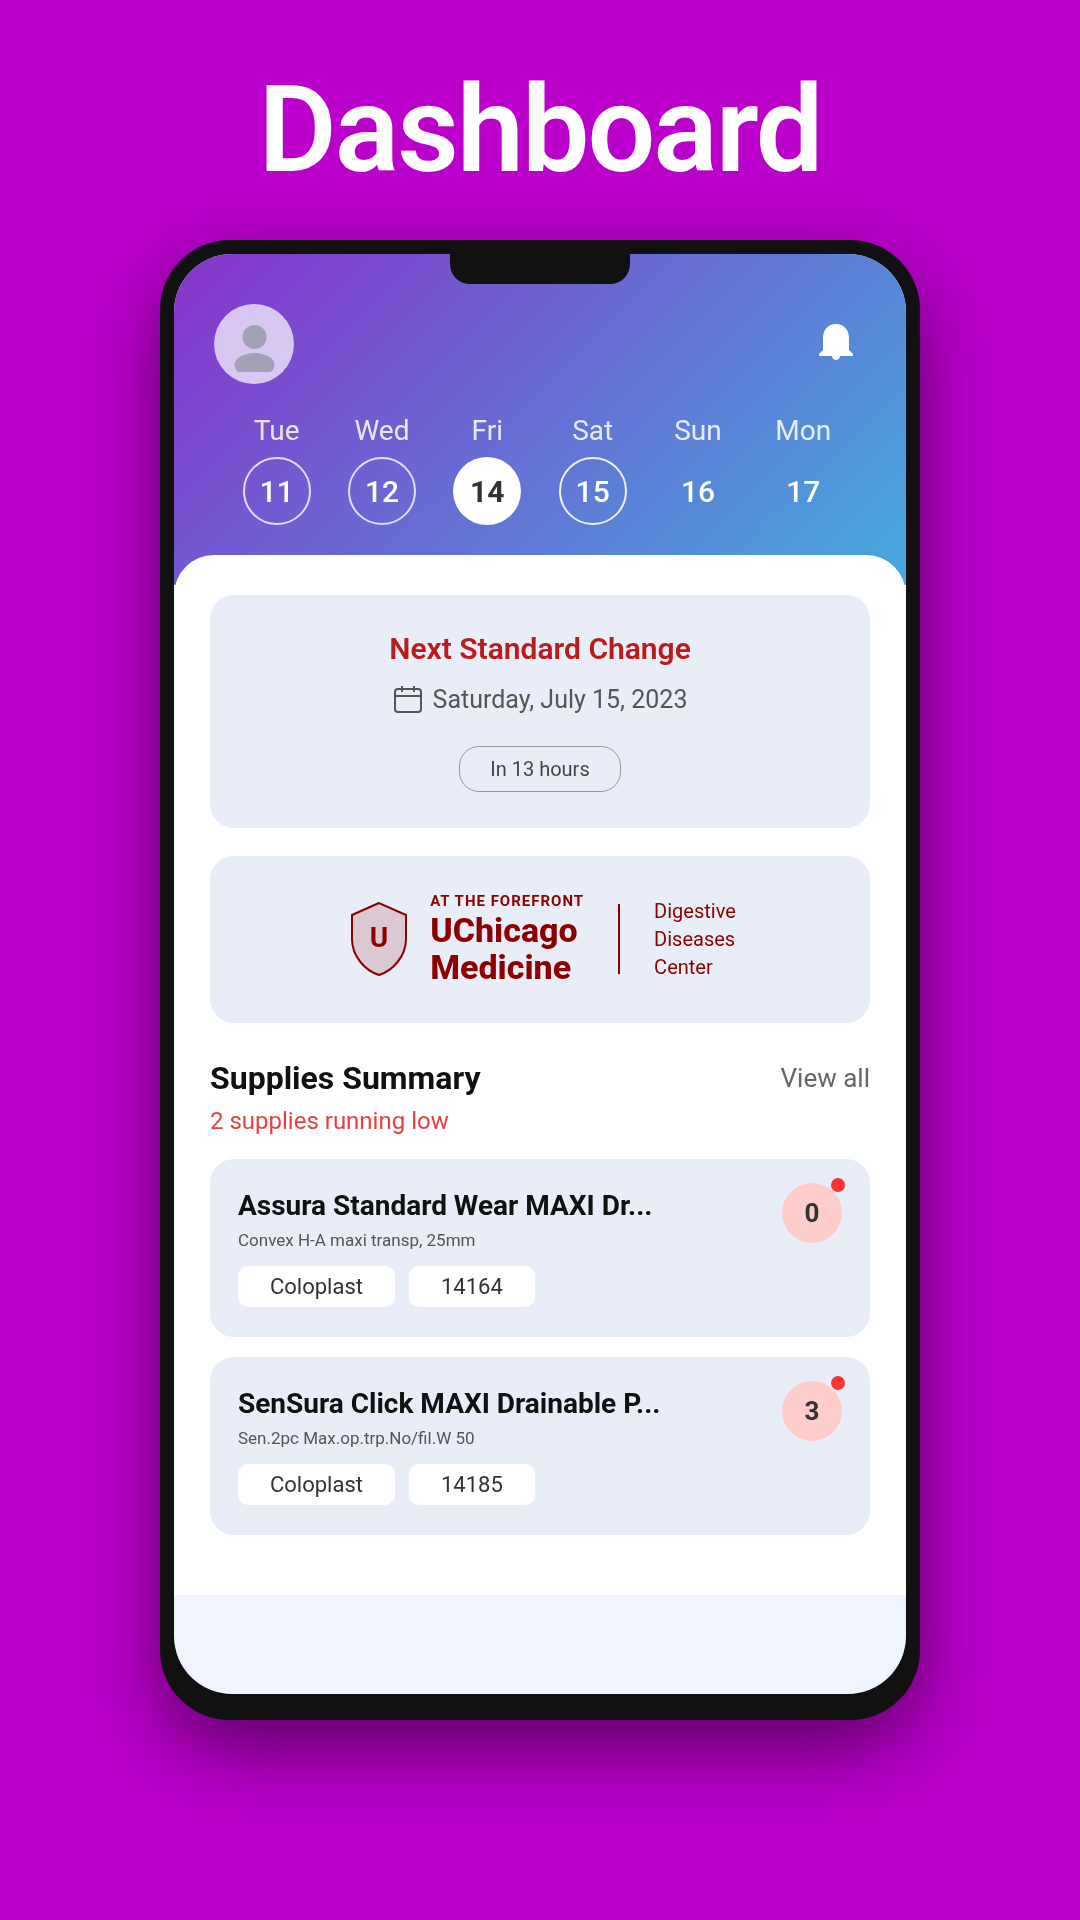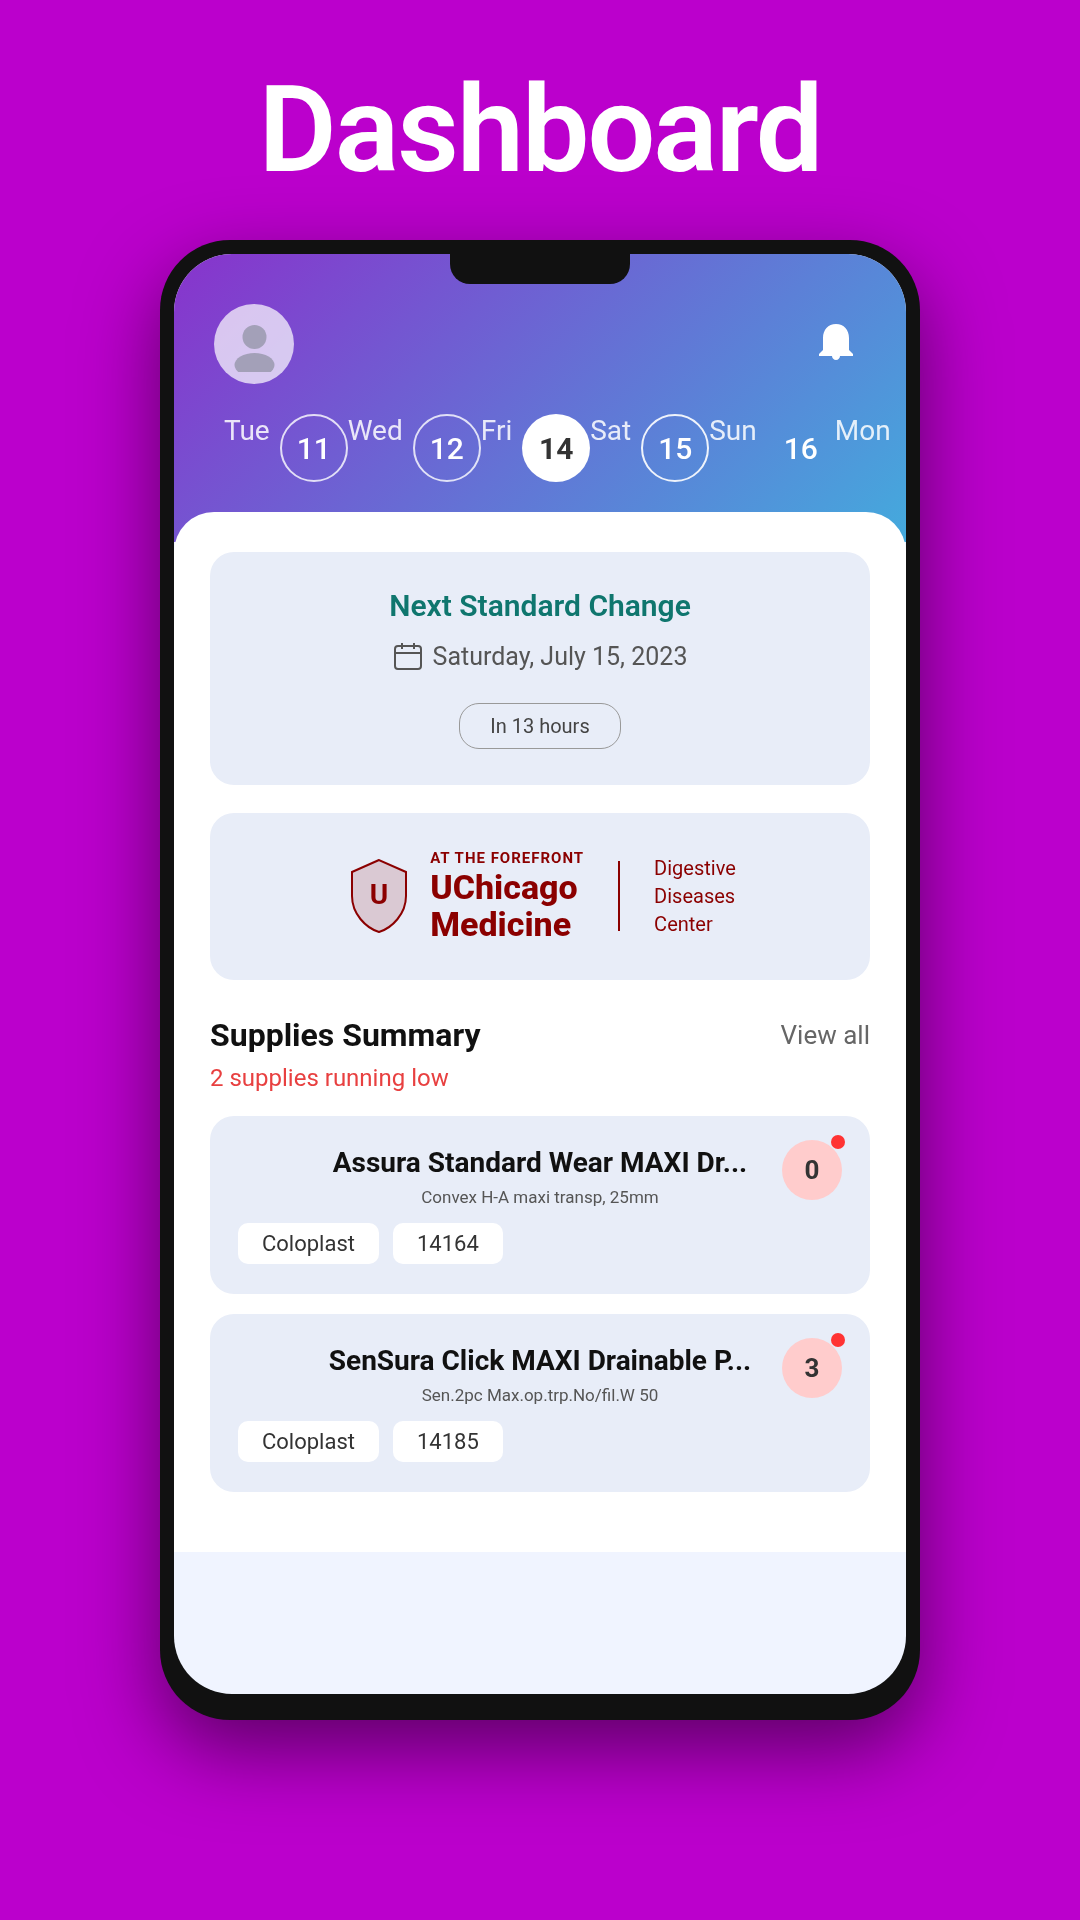--- a/index.html
+++ b/index.html
@@ -94,22 +94,22 @@
     
     .calendar-week {
       display: flex;
       justify-content: space-between;
       align-items: flex-start;
       padding: 0 10px;
     }
 
     .day-col {
       display: flex;
-      flex-direction: row;
-      align-items: flex-start;
+      flex-direction: column;
+      align-items: center;
       gap: 10px;
       flex: 1;
     }
 
     .day-label {
       color: rgba(255,255,255,0.85);
       font-size: 28px;
       font-weight: 400;
     }
 
@@ -157,21 +157,21 @@
       background: #e8edf8;
       border-radius: 24px;
       padding: 36px 30px;
       text-align: center;
       margin-bottom: 28px;
     }
 
     .change-card-title {
       font-size: 30px;
       font-weight: 600;
-      color: #0f766e;
+      color: #b91c1c;
       margin-bottom: 18px;
     }
 
     .change-card-date {
       display: flex;
       align-items: center;
       justify-content: center;
       gap: 10px;
       color: #555;
       font-size: 25px;
@@ -237,21 +237,20 @@
       margin-bottom: 24px;
     }
 
     
     .supply-card {
       background: #e8edf8;
       border-radius: 24px;
       padding: 30px 28px;
       margin-bottom: 20px;
       position: relative;
-      text-align: center;
     }
 
     .supply-card-title {
       font-size: 28px;
       font-weight: 700;
       color: #111;
       margin-bottom: 8px;
     }
 
     .supply-card-subtitle {
@@ -262,21 +261,21 @@
 
     .supply-card-tags {
       display: flex;
       gap: 14px;
       align-items: center;
     }
 
     .supply-tag {
       background: white;
       border-radius: 10px;
-      padding: 8px 24px;
+      padding: 8px 32px;
       font-size: 22px;
       color: #333;
     }
 
     .supply-count-badge {
       position: absolute;
       top: 24px;
       right: 28px;
       width: 60px;
       height: 60px;

